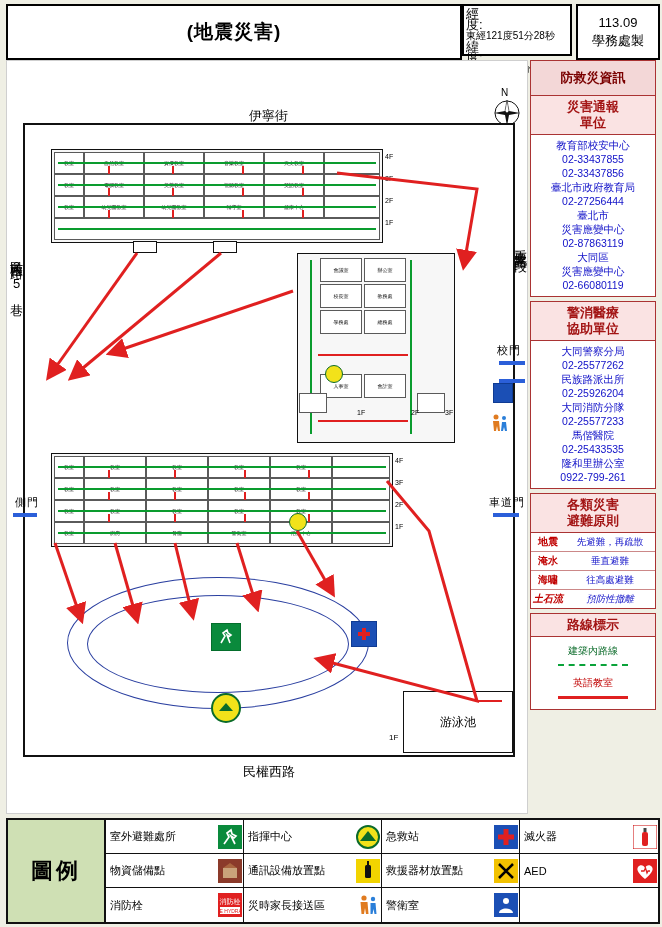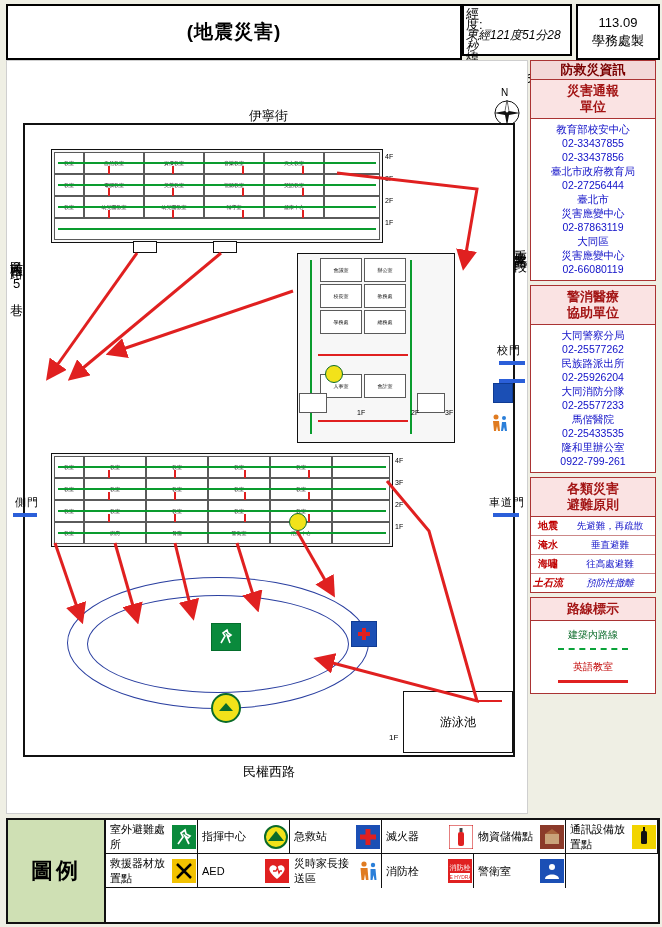--- a/index.html
+++ b/index.html
@@ -20,21 +20,21 @@
     display:flex;flex-direction:column;align-items:center;justify-content:center;
     font-weight:bold;font-size:19px;letter-spacing:1px;line-height:24px;color:#000;
   }
   .coord-box{
     position:absolute;left:456px;top:0;width:110px;height:52px;
     border:2px solid #000;background:#fff;
     font-size:8px;line-height:11px;color:#000;box-sizing:border-box;padding:2px 2px;
   }
   .coord-row{display:flex;align-items:center;}
   .coord-lab{width:26px;font-size:13px;}
-  .coord-val{font-size:12px;font-style:italic;}
+  .coord-val{font-size:10px;}
   .dept-box{
     position:absolute;left:570px;top:0;width:80px;height:52px;
     border:2px solid #000;background:#fff;
     display:flex;flex-direction:column;align-items:center;justify-content:center;
     font-size:13px;line-height:18px;color:#000;
   }
 
   
   .map{
     position:absolute;left:6px;top:60px;width:520px;height:752px;
@@ -75,21 +75,21 @@
   .firstaid-icon{position:absolute;width:24px;height:24px;background:#1b4fb5;border:1px solid #0f3b93;}
   .cmd-icon{position:absolute;width:26px;height:26px;border-radius:50%;background:#f2e21a;border:2px solid #0b6b2a;}
 
   .gate{position:absolute;font-size:11px;letter-spacing:1px;color:#000;}
   .gate-bar{position:absolute;background:#2b5fd9;height:4px;}
 
   
   .panel{position:absolute;left:530px;top:60px;width:126px;height:752px;}
   .panel .p-title{
     background:#f3d7d7;border:1.5px solid #a33;color:#7a0000;font-weight:bold;
-    text-align:center;font-size:13px;padding:0 0;
+    text-align:center;font-size:13px;padding:8px 0;
   }
   .panel .p-sub{
     background:#fae3e3;border:1.5px solid #a33;border-top:none;color:#a31515;font-weight:bold;
     text-align:center;font-size:13px;padding:3px 0;line-height:16px;
   }
   .panel .p-body{
     background:#fff;border:1.5px solid #a33;border-top:none;
     text-align:center;font-size:10.5px;line-height:14px;color:#1010c8;padding:3px 0 4px;
   }
   .panel .p-body .unit{color:#1010c8;}
@@ -106,21 +106,21 @@
   
   .legend{
     position:absolute;left:6px;top:818px;width:650px;height:102px;
     border:2px solid #111;background:#fff;display:flex;
   }
   .legend-title{
     width:96px;background:#cfe0b4;border-right:2px solid #111;
     display:flex;align-items:center;justify-content:center;
     font-size:22px;font-weight:bold;letter-spacing:3px;color:#000;
   }
-  .legend-grid{flex:1;display:grid;grid-template-columns:repeat(6,1fr);grid-template-rows:repeat(3,1fr);}
+  .legend-grid{flex:1;display:grid;grid-template-columns:repeat(4,1fr);grid-template-rows:repeat(3,1fr);}
   .lg-cell{display:flex;align-items:center;border-right:1px solid #111;border-bottom:1px solid #111;padding-left:4px;font-size:11px;gap:4px;}
   .lg-cell:nth-child(4n){border-right:none;}
   .lg-cell:nth-child(n+9){border-bottom:none;}
   .lg-ic{width:26px;height:26px;display:flex;align-items:center;justify-content:center;flex:0 0 26px;}
   .lg-txt{flex:1;}
   .sq{width:24px;height:24px;display:block;}
 </style>
 </head>
 <body>
 
@@ -515,44 +515,44 @@
         <span class="lg-ic">
           <svg class="sq" viewBox="0 0 24 24">
               <rect width="24" height="24" fill="#e02020"></rect>
               <path d="M12 20 C6 15 3 11 5 8 C7 5 11 6 12 9 C13 6 17 5 19 8 C21 11 18 15 12 20Z" fill="#fff"></path>
               <path d="M8 12 h3 l1.5 -3 1.5 5 1-2 h2" stroke="#e02020" stroke-width="1.3" fill="none"></path>
             </svg>
         </span>
       </div>
 
       <div class="lg-cell">
+        <span class="lg-txt">消防栓</span>
+        <span class="lg-ic">
+          <svg class="sq" viewBox="0 0 24 24">
+              <rect width="24" height="24" fill="#e02020"></rect>
+              <text x="12" y="11" font-size="7" fill="#fff" text-anchor="middle" font-family="Liberation Sans">消防栓</text>
+              <rect x="2" y="14" width="20" height="7" fill="#fff"></rect>
+              <text x="12" y="20" font-size="5" fill="#e02020" text-anchor="middle" font-family="Liberation Sans">FIRE HYDRANT</text>
+            </svg>
+        </span>
+      </div>
+
+      <div class="lg-cell">
         <span class="lg-txt">災時家長接送區</span>
         <span class="lg-ic">
           <svg class="sq" viewBox="0 0 24 24">
               <circle cx="8" cy="5" r="2.6" fill="#e07b20"></circle>
               <circle cx="17" cy="6" r="2.2" fill="#2b7fd9"></circle>
               <path d="M4.5 9h7l1 12h-2.5l-1-6-1 6H5.5z" fill="#e07b20"></path>
               <path d="M14.5 10h5l1 11h-2l-1-5-1 5h-2z" fill="#2b7fd9"></path>
             </svg>
         </span>
       </div>
 
       <div class="lg-cell">
-        <span class="lg-txt">消防栓</span>
-        <span class="lg-ic">
-          <svg class="sq" viewBox="0 0 24 24">
-              <rect width="24" height="24" fill="#e02020"></rect>
-              <text x="12" y="11" font-size="7" fill="#fff" text-anchor="middle" font-family="Liberation Sans">消防栓</text>
-              <rect x="2" y="14" width="20" height="7" fill="#fff"></rect>
-              <text x="12" y="20" font-size="5" fill="#e02020" text-anchor="middle" font-family="Liberation Sans">FIRE HYDRANT</text>
-            </svg>
-        </span>
-      </div>
-
-      <div class="lg-cell">
         <span class="lg-txt">警衛室</span>
         <span class="lg-ic">
           <svg class="sq" viewBox="0 0 24 24">
               <rect width="24" height="24" fill="#1b4fb5"></rect>
               <circle cx="12" cy="8" r="3" fill="#fff"></circle>
               <path d="M5 20 C5 14 19 14 19 20Z" fill="#fff"></path>
             </svg>
         </span>
       </div>
 

